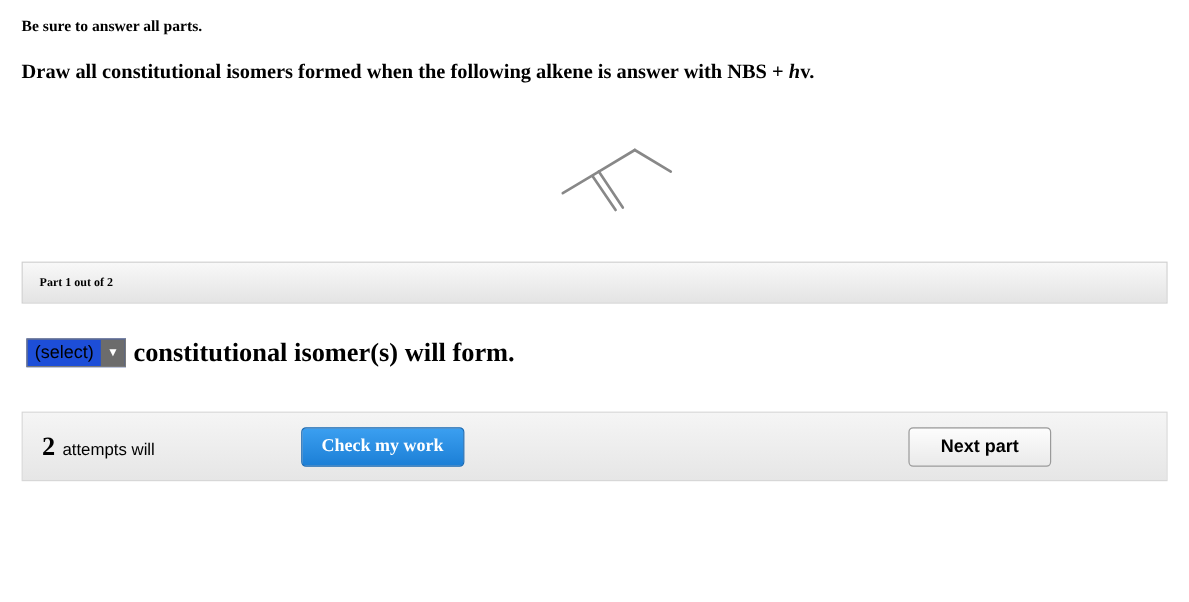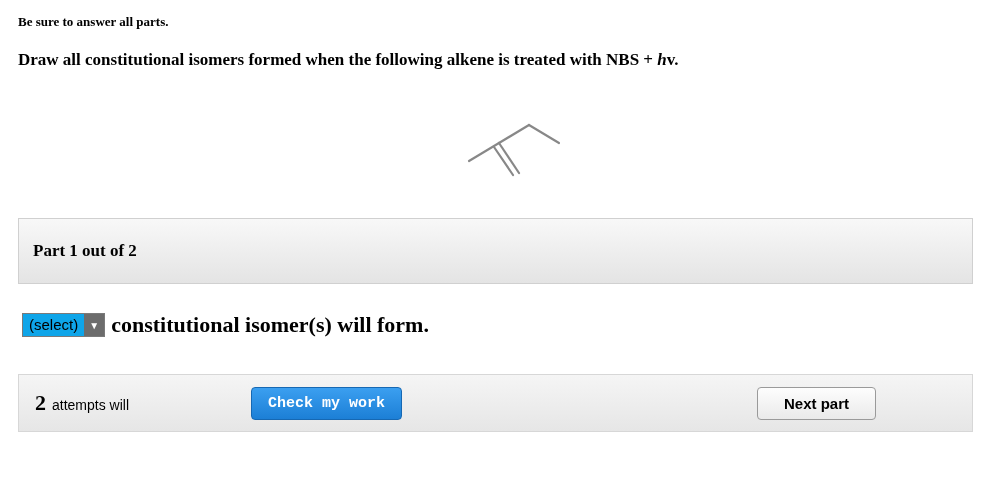--- a/index.html
+++ b/index.html
@@ -25,39 +25,39 @@
     .molecule-wrap {
       display: flex;
       justify-content: center;
       align-items: center;
       height: 120px;
       margin: 6px 0 18px 0;
     }
     .part-header {
       background: linear-gradient(#f8f8f8, #e4e4e4);
       border: 1px solid #d0d0d0;
-      padding: 22px 14px;
+      padding: 11px 14px;
       font-weight: bold;
-      font-size: 17px;
+      font-size: 10px;
       margin-bottom: 28px;
     }
     .answer-row {
       display: flex;
       align-items: center;
       gap: 6px;
       margin-bottom: 36px;
       padding-left: 4px;
     }
     .select-box {
       display: inline-flex;
       align-items: stretch;
       border: 1px solid #7a7a7a;
       font-family: Arial, sans-serif;
       font-size: 15px;
-      background: #0ea5e9;
+      background: #1d4ed8;
       height: 24px;
     }
     .select-box .label {
       padding: 2px 6px;
       color: #000;
     }
     .select-box .caret {
       background: #6c6c6c;
       color: #fff;
       width: 20px;
@@ -89,21 +89,21 @@
     .attempts .num {
       font-family: "Times New Roman", serif;
       font-weight: bold;
       font-size: 22px;
     }
     .btn-primary {
       background: linear-gradient(#3b9ff0, #1c7fd6);
       border: 1px solid #1668b3;
       border-radius: 4px;
       color: #fff;
-      font-family: Liberation Mono, monospace;
+      font-family: Liberation Serif, serif;
       font-weight: bold;
       font-size: 15px;
       padding: 7px 16px;
       margin-left: 16px;
     }
     .spacer { flex: 1; }
     .btn-secondary {
       background: linear-gradient(#fdfdfd, #eaeaea);
       border: 1px solid #9a9a9a;
       border-radius: 4px;
@@ -114,21 +114,21 @@
       padding: 7px 26px;
       margin-right: 80px;
     }
   </style>
 </head>
 <body>
 
 <div class="instruction">Be sure to answer all parts.</div>
 
 <div class="question">
-  <span>Draw all constitutional isomers formed when the following alkene is treated with NBS + </span><span class="italic">h</span><span>v</span><span>.</span>
+  <span>Draw all constitutional isomers formed when the following alkene is answer with NBS + </span><span class="italic">h</span><span>v</span><span>.</span>
 </div>
 
 <div class="molecule-wrap">
   <svg width="150" height="90" viewBox="0 0 150 90">
     <g stroke="#888" stroke-width="2.2" fill="none" stroke-linecap="round">
 
       <line x1="78" y1="48" x2="108" y2="30"></line>
       <line x1="108" y1="30" x2="138" y2="48"></line>
 
       <line x1="78" y1="48" x2="48" y2="66"></line>

